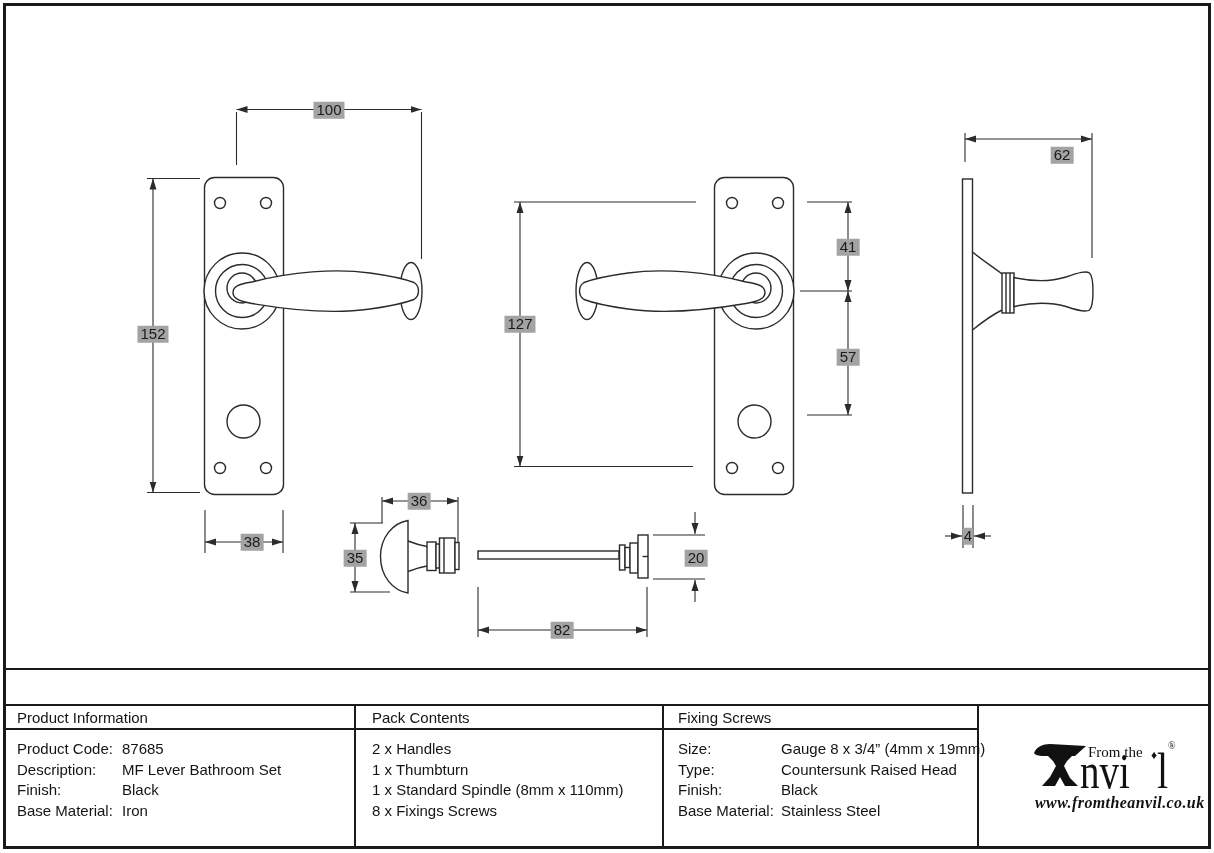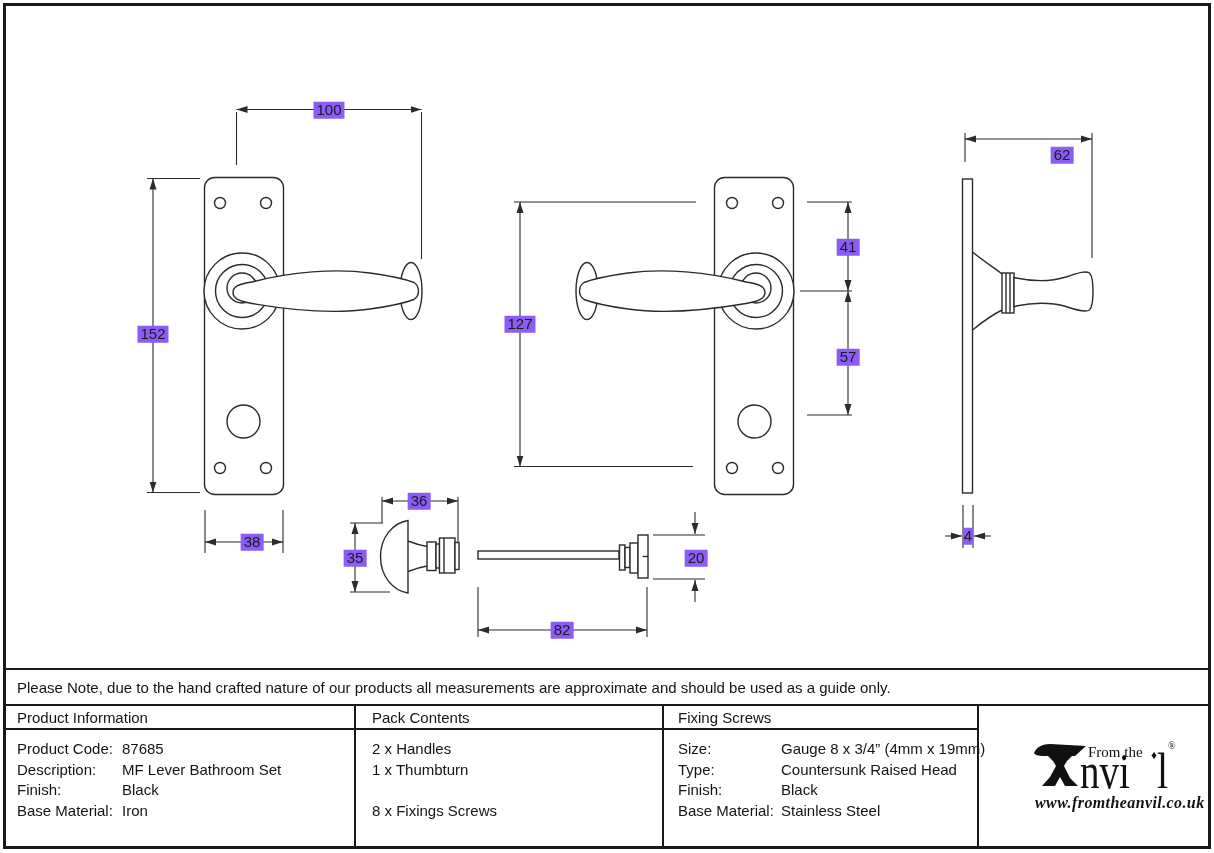--- a/index.html
+++ b/index.html
@@ -2,21 +2,21 @@
 <html><head>
 <meta charset="utf-8">
 <style>
   html,body{margin:0;padding:0;background:#fff;}
   #page{position:relative;width:1214px;height:853px;background:#fff;
         font-family:"Liberation Sans",sans-serif;color:#141414;overflow:hidden;}
   #border-frame{position:absolute;left:3px;top:3px;width:1208px;height:846px;
         border:3px solid #1a1a1a;box-sizing:border-box;}
   svg{position:absolute;left:0;top:0;}
   .hline,.vline{position:absolute;background:#1a1a1a;}
-  .dim-label{position:absolute;transform:translate(-50%,-50%);background:#8b5cf6;
+  .dim-label{position:absolute;transform:translate(-50%,-50%);background:#a3a3a3;
         padding:0 3px;font-size:15px;color:#1a1a1a;white-space:nowrap;line-height:1.1;}
   .dim-label.tight{padding:0 1px;}
   .txt{position:absolute;font-size:15px;white-space:nowrap;color:#141414;line-height:18px;}
   
   .logo-tagline{position:absolute;left:1088px;top:744px;font-family:"Liberation Serif",serif;
         font-size:15px;color:#111;}
   .logo-diamond{position:absolute;left:1151px;top:748px;font-size:12px;color:#111;}
   .logo-reg{position:absolute;left:1168px;top:740px;font-size:10px;color:#111;
         font-family:"Liberation Serif",serif;}
   .logo-nvi{position:absolute;left:1080px;top:751px;font-family:"Liberation Serif",serif;
@@ -153,37 +153,37 @@
   <div class="dim-label" style="left:562px;top:630px;">82</div>
   <div class="dim-label" style="left:696px;top:558px;">20</div>
 
   <div class="hline" style="left:4px;top:668px;width:1206px;height:2px;"></div>
   <div class="hline" style="left:4px;top:704px;width:1206px;height:2px;"></div>
   <div class="hline" style="left:4px;top:728px;width:974px;height:2px;"></div>
   <div class="vline" style="left:354px;top:705px;width:2px;height:144px;"></div>
   <div class="vline" style="left:662px;top:705px;width:2px;height:144px;"></div>
   <div class="vline" style="left:977px;top:705px;width:2px;height:144px;"></div>
 
-  <div class="txt" style="left:17px;top:679px;">Please Note, due to the hand crafted nature of our products all measurements are approximate and should be used as a guide only.</div>
 
   <div class="txt" style="left:17px;top:709px;">Product Information</div>
   <div class="txt" style="left:372px;top:709px;">Pack Contents</div>
   <div class="txt" style="left:678px;top:709px;">Fixing Screws</div>
 
   <div class="txt" style="left:17px;top:740px;">Product Code:</div>
   <div class="txt" style="left:122px;top:740px;">87685</div>
   <div class="txt" style="left:17px;top:761px;">Description:</div>
   <div class="txt" style="left:122px;top:761px;">MF Lever Bathroom Set</div>
   <div class="txt" style="left:17px;top:781px;">Finish:</div>
   <div class="txt" style="left:122px;top:781px;">Black</div>
   <div class="txt" style="left:17px;top:802px;">Base Material:</div>
   <div class="txt" style="left:122px;top:802px;">Iron</div>
 
   <div class="txt" style="left:372px;top:740px;">2 x Handles</div>
   <div class="txt" style="left:372px;top:761px;">1 x Thumbturn</div>
+  <div class="txt" style="left:372px;top:781px;">1 x Standard Spindle (8mm x 110mm)</div>
   <div class="txt" style="left:372px;top:802px;">8 x Fixings Screws</div>
 
   <div class="txt" style="left:678px;top:740px;">Size:</div>
   <div class="txt" style="left:781px;top:740px;">Gauge 8 x 3/4” (4mm x 19mm)</div>
   <div class="txt" style="left:678px;top:761px;">Type:</div>
   <div class="txt" style="left:781px;top:761px;">Countersunk Raised Head</div>
   <div class="txt" style="left:678px;top:781px;">Finish:</div>
   <div class="txt" style="left:781px;top:781px;">Black</div>
   <div class="txt" style="left:678px;top:802px;">Base Material:</div>
   <div class="txt" style="left:781px;top:802px;">Stainless Steel</div>

